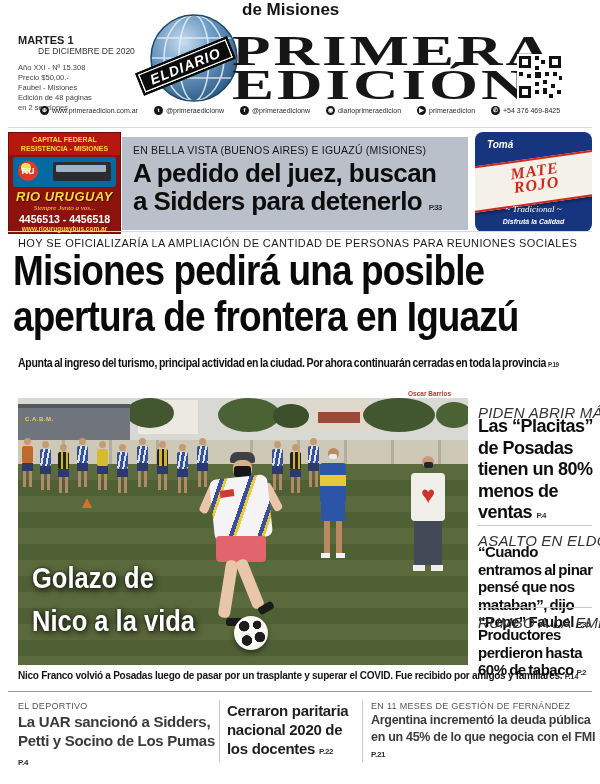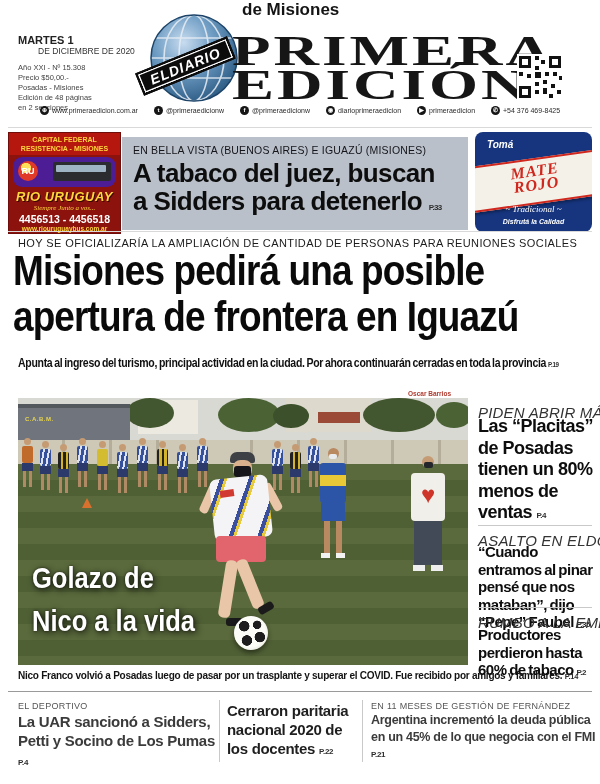--- a/index.html
+++ b/index.html
@@ -27,21 +27,21 @@
              font-size:7px;color:#2a2a2a;align-items:center;}
   .soc{display:flex;align-items:center;gap:3px;}
   .icircle{display:inline-block;width:9px;height:9px;border-radius:50%;background:#161616;color:#fff;
            font-size:6px;line-height:9px;text-align:center;font-weight:bold;}
   .sep{background:#d9d9d9;height:1px;left:8px;width:584px;}
 
   
   .rioad{left:8px;top:132px;width:111px;height:100px;background:#8c120d;border:1px solid #6e0d09;
          text-align:center;overflow:hidden;}
   .rio-top{background:#b5170f;color:#ffd63c;font-size:7px;font-weight:bold;line-height:8.5px;padding:3px 0 2px;}
-  .rio-panel{margin:2px 4px;background:#4c1d95;height:30px;border-radius:9px;position:relative;}
+  .rio-panel{margin:2px 4px;background:#0369a1;height:30px;border-radius:3px;position:relative;}
   .rio-logo{position:absolute;left:5px;top:4px;width:20px;height:20px;border-radius:50%;
             background:radial-gradient(circle at 40% 35%,#ffdf5a 0 28%,#e03a28 30% 100%);
             color:#fff;font-size:9px;font-weight:bold;line-height:20px;}
   .rio-bus{position:absolute;right:5px;top:5px;width:58px;height:19px;background:#2a2c30;border-radius:2px;}
   .rio-bus:before{content:"";position:absolute;left:3px;top:3px;width:50px;height:7px;background:#9fb4c4;border-radius:1px;}
   .rio-brand{color:#ffd63c;font-weight:bold;font-style:italic;font-size:13px;letter-spacing:.5px;
              text-shadow:1px 1px 0 #3a0503;margin-top:1px;}
   .rio-slogan{color:#ffd63c;font-style:italic;font-size:7px;font-family:"Liberation Serif",serif;}
   .rio-phone{color:#fff;font-weight:bold;font-size:10.5px;margin-top:1px;}
   .rio-web{color:#ffd63c;font-size:6.5px;font-weight:bold;}
@@ -149,21 +149,21 @@
 </head>
 <body>
 
 <div id="page">
 
   <div class="abs dateblock">
     <div class="day">MARTES 1</div>
     <div class="date">DE DICIEMBRE DE 2020</div>
     <div class="meta">Año XXI - Nº 15.308</div>
     <div class="meta">Precio $50,00.-</div>
-    <div class="meta">Posadas - Misiones</div>
+    <div class="meta">Faubel - Misiones</div>
     <div class="meta">Edición de 48 páginas</div>
     <div class="meta">en 2 secciones</div>
   </div>
 
   <div class="abs globe-wrap">
     <svg width="92" height="92" viewBox="0 0 92 92">
       <defs>
         <radialGradient id="g1" cx="38%" cy="32%" r="75%">
           <stop offset="0%" stop-color="#c8dcef"></stop>
             <stop offset="45%" stop-color="#6f9dc4"></stop>
@@ -255,21 +255,21 @@
       <div class="rio-bus"></div>
     </div>
     <div class="rio-brand">RIO URUGUAY</div>
     <div class="rio-slogan">Siempre Junto a vos...</div>
     <div class="rio-phone">4456513 - 4456518</div>
     <div class="rio-web">www.riouruguaybus.com.ar</div>
   </div>
 
   <div class="abs grayband">
     <div class="gb-kicker">EN BELLA VISTA (BUENOS AIRES) E IGUAZÚ (MISIONES)</div>
-    <div class="gb-head">A tabaco del juez, buscan</div>
+    <div class="gb-head">A pedido del juez, buscan</div>
     <div class="gb-head"><span>a Sidders para detenerlo</span> <span class="pref">P.33</span></div>
   </div>
 
   <div class="abs matead">
     <div class="mate-toma">Tomá</div>
     <div class="mate-ribbon">
       <div class="mate-brand">MATE</div>
       <div class="mate-brand" style="margin-top:-2px">ROJO</div>
     </div>
     <div class="mate-variety">~ Tradicional ~</div>

